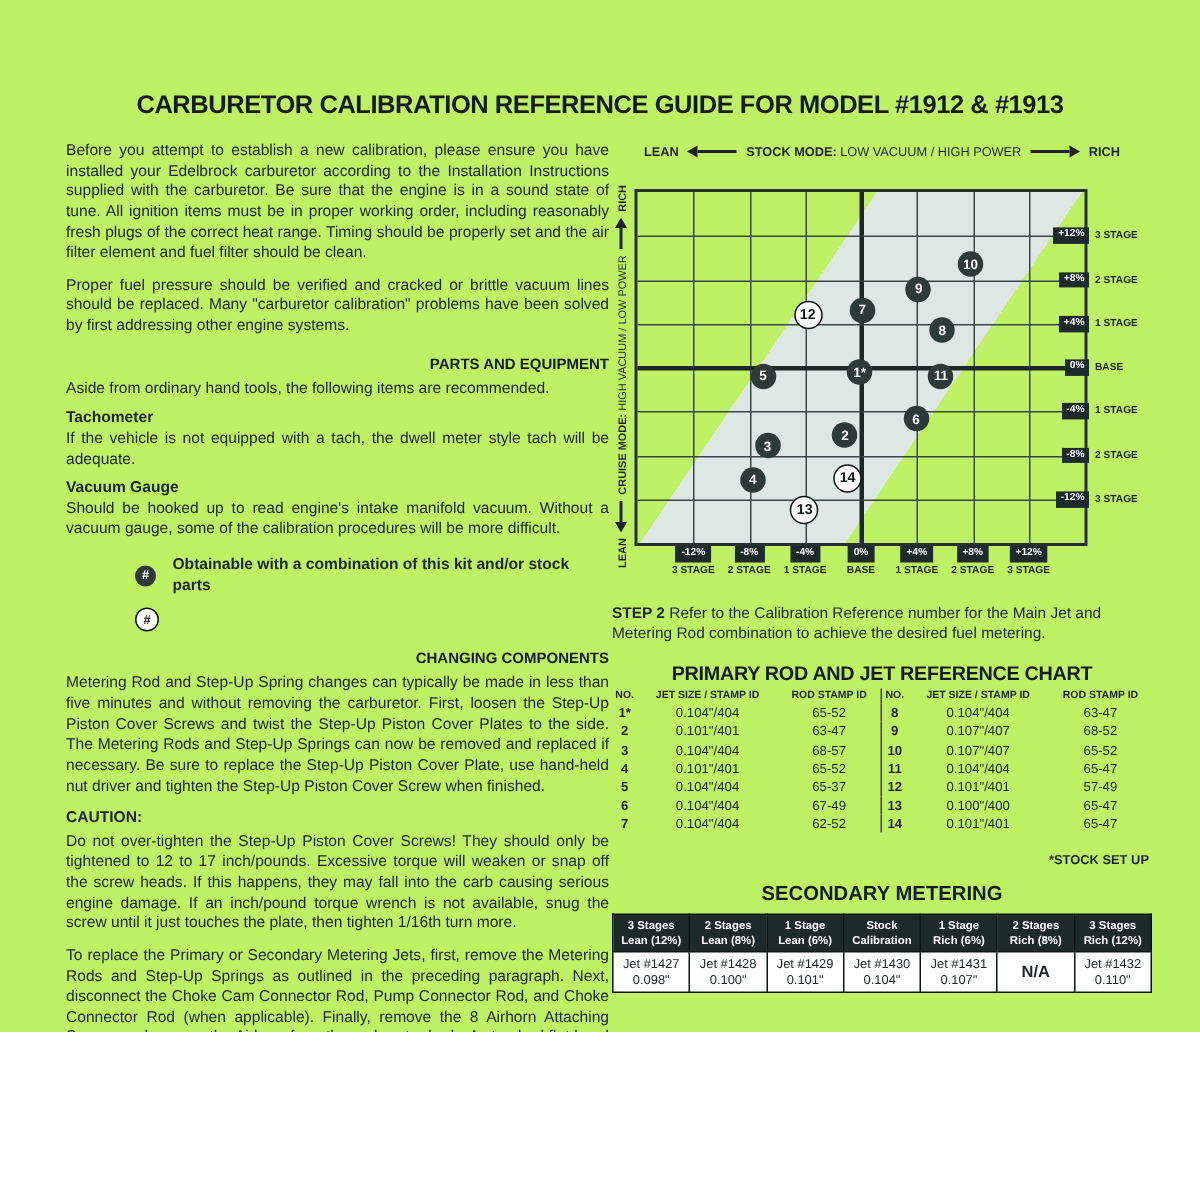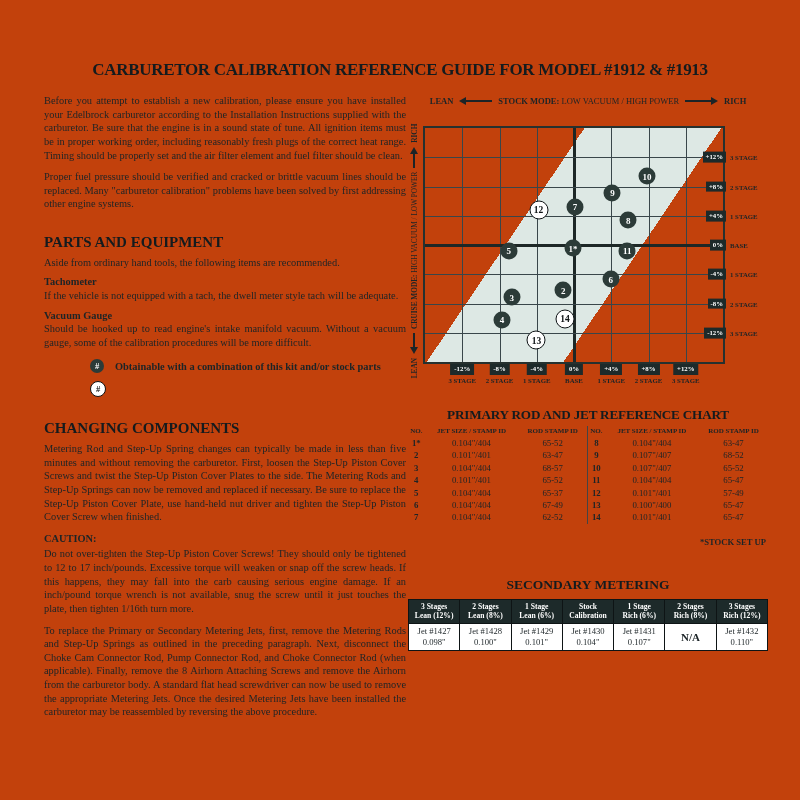--- a/index.html
+++ b/index.html
@@ -1,27 +1,27 @@
 <!DOCTYPE html>
 <html><head>
 <meta charset="utf-8">
 <style>
   html,body { margin:0; padding:0; background:#ffffff; }
-  .page { position:relative; width:800px; height:800px; background:#c2410c;
-          color:#1c2427; font-family:Liberation Serif, serif; overflow:hidden; }
+  .page { position:relative; width:800px; height:688px; background:#bef264;
+          color:#1c2427; font-family:Liberation Sans, sans-serif; overflow:hidden; }
 
   
   .doc-title { position:absolute; left:0; right:0; top:60px; text-align:center;
                font-size:17px; font-weight:bold; letter-spacing:-0.3px; color:#141b1e; }
 
   
   .left-col { position:absolute; left:44px; top:94px; width:362px;
               font-size:10.4px; line-height:1.31; text-align:justify; }
   .left-col p { margin:0 0 8px 0; }
-  .sect-head { text-align:left; font-weight:bold; font-size:15px; margin:22px 0 3px 0; color:#141b1e; }
+  .sect-head { text-align:right; font-weight:bold; font-size:10px; margin:12px 0 3px 0; color:#141b1e; }
   .def-row { display:flex; margin:0 0 6px 0;flex-direction:column; }
   .def-term { width:83px; flex-shrink:0; font-weight:bold; text-align:left; }
   .def-desc { flex:1; text-align:justify; }
   .legend-block { margin:10px 0 4px 0; padding-left:46px; }
   .legend-row { display:flex; align-items:center; gap:11px; margin:0 0 8px 0; font-weight:bold; text-align:left; }
   .sym-circle { width:14px; height:14px; border-radius:50%; flex-shrink:0;
                 display:flex; align-items:center; justify-content:center;
                 font-size:8.5px; font-weight:bold; }
   .sym-circle.filled { background:#2c3b38; color:#fff; }
   .sym-circle.open   { background:#fff; color:#111; border:1.4px solid #111; }
@@ -73,21 +73,21 @@
   .primary-title { text-align:center; font-weight:bold; font-size:13.2px; margin-top:11px;
                    letter-spacing:-0.2px; color:#141b1e; }
   .primary-tables { display:flex; margin-top:3px; }
   .ptable { width:50%; border-collapse:collapse; }
   .ptable th { font-size:7px; font-weight:bold; padding:1px 0 2px 0; text-align:center; white-space:nowrap; }
   .ptable td { font-size:8.8px; padding:1px 0; text-align:center; line-height:1.18; }
   .ptable td.no { font-weight:bold; }
   .phalf-left { border-right:1px solid #444; }
   .stock-note { text-align:right; font-weight:bold; font-size:8.6px; margin-top:13px; padding-right:2px; }
 
-  .secondary-title { text-align:center; font-weight:bold; font-size:13.5px; margin-top:30px; color:#141b1e; }
+  .secondary-title { text-align:center; font-weight:bold; font-size:13.5px; margin-top:10px; color:#141b1e; }
   .secondary-desc { text-align:center; font-size:10px; line-height:1.32; margin:3px 6px 0 6px; }
   .stable { width:100%; border-collapse:collapse; margin-top:6px; table-layout:fixed; }
   .stable th { background:#1d2a2a; color:#fff; font-size:7.6px; font-weight:bold;
                line-height:1.28; padding:2px 0; border:1px solid #0e1415; }
   .stable td { border:1px solid #0e1415; text-align:center; font-size:8.6px; line-height:1.3;
                padding:2px 0; background:#fff; }
   .stable td .na { font-weight:bold; font-size:11px; }
 </style>
 </head>
 <body>
@@ -213,20 +213,23 @@
           <div class="point filled" style="left: 68.2%; top: 39.5%;">8</div>
           <div class="point filled" style="left: 62.9%; top: 27.7%;">9</div>
           <div class="point filled" style="left: 74.5%; top: 20.6%;">10</div>
           <div class="point filled" style="left: 67.9%; top: 52.5%;">11</div>
           <div class="point open" style="left: 38.1%; top: 34.9%;">12</div>
           <div class="point open" style="left: 37.4%; top: 90.8%;">13</div>
           <div class="point open" style="left: 47%; top: 81.5%;">14</div>
         </div>
     </div>
 
+    <div class="step">
+      <span class="lbl">STEP 2</span><span> Refer to the Calibration Reference number for the Main Jet and Metering Rod combination to achieve the desired fuel metering.</span>
+    </div>
 
     <div class="primary-title">PRIMARY ROD AND JET REFERENCE CHART</div>
     <div class="primary-tables">
       <table class="ptable phalf-left">
         <thead>
           <tr>
             <th>NO.</th>
             <th>JET SIZE / STAMP ID</th>
             <th>ROD STAMP ID</th>
           </tr>

